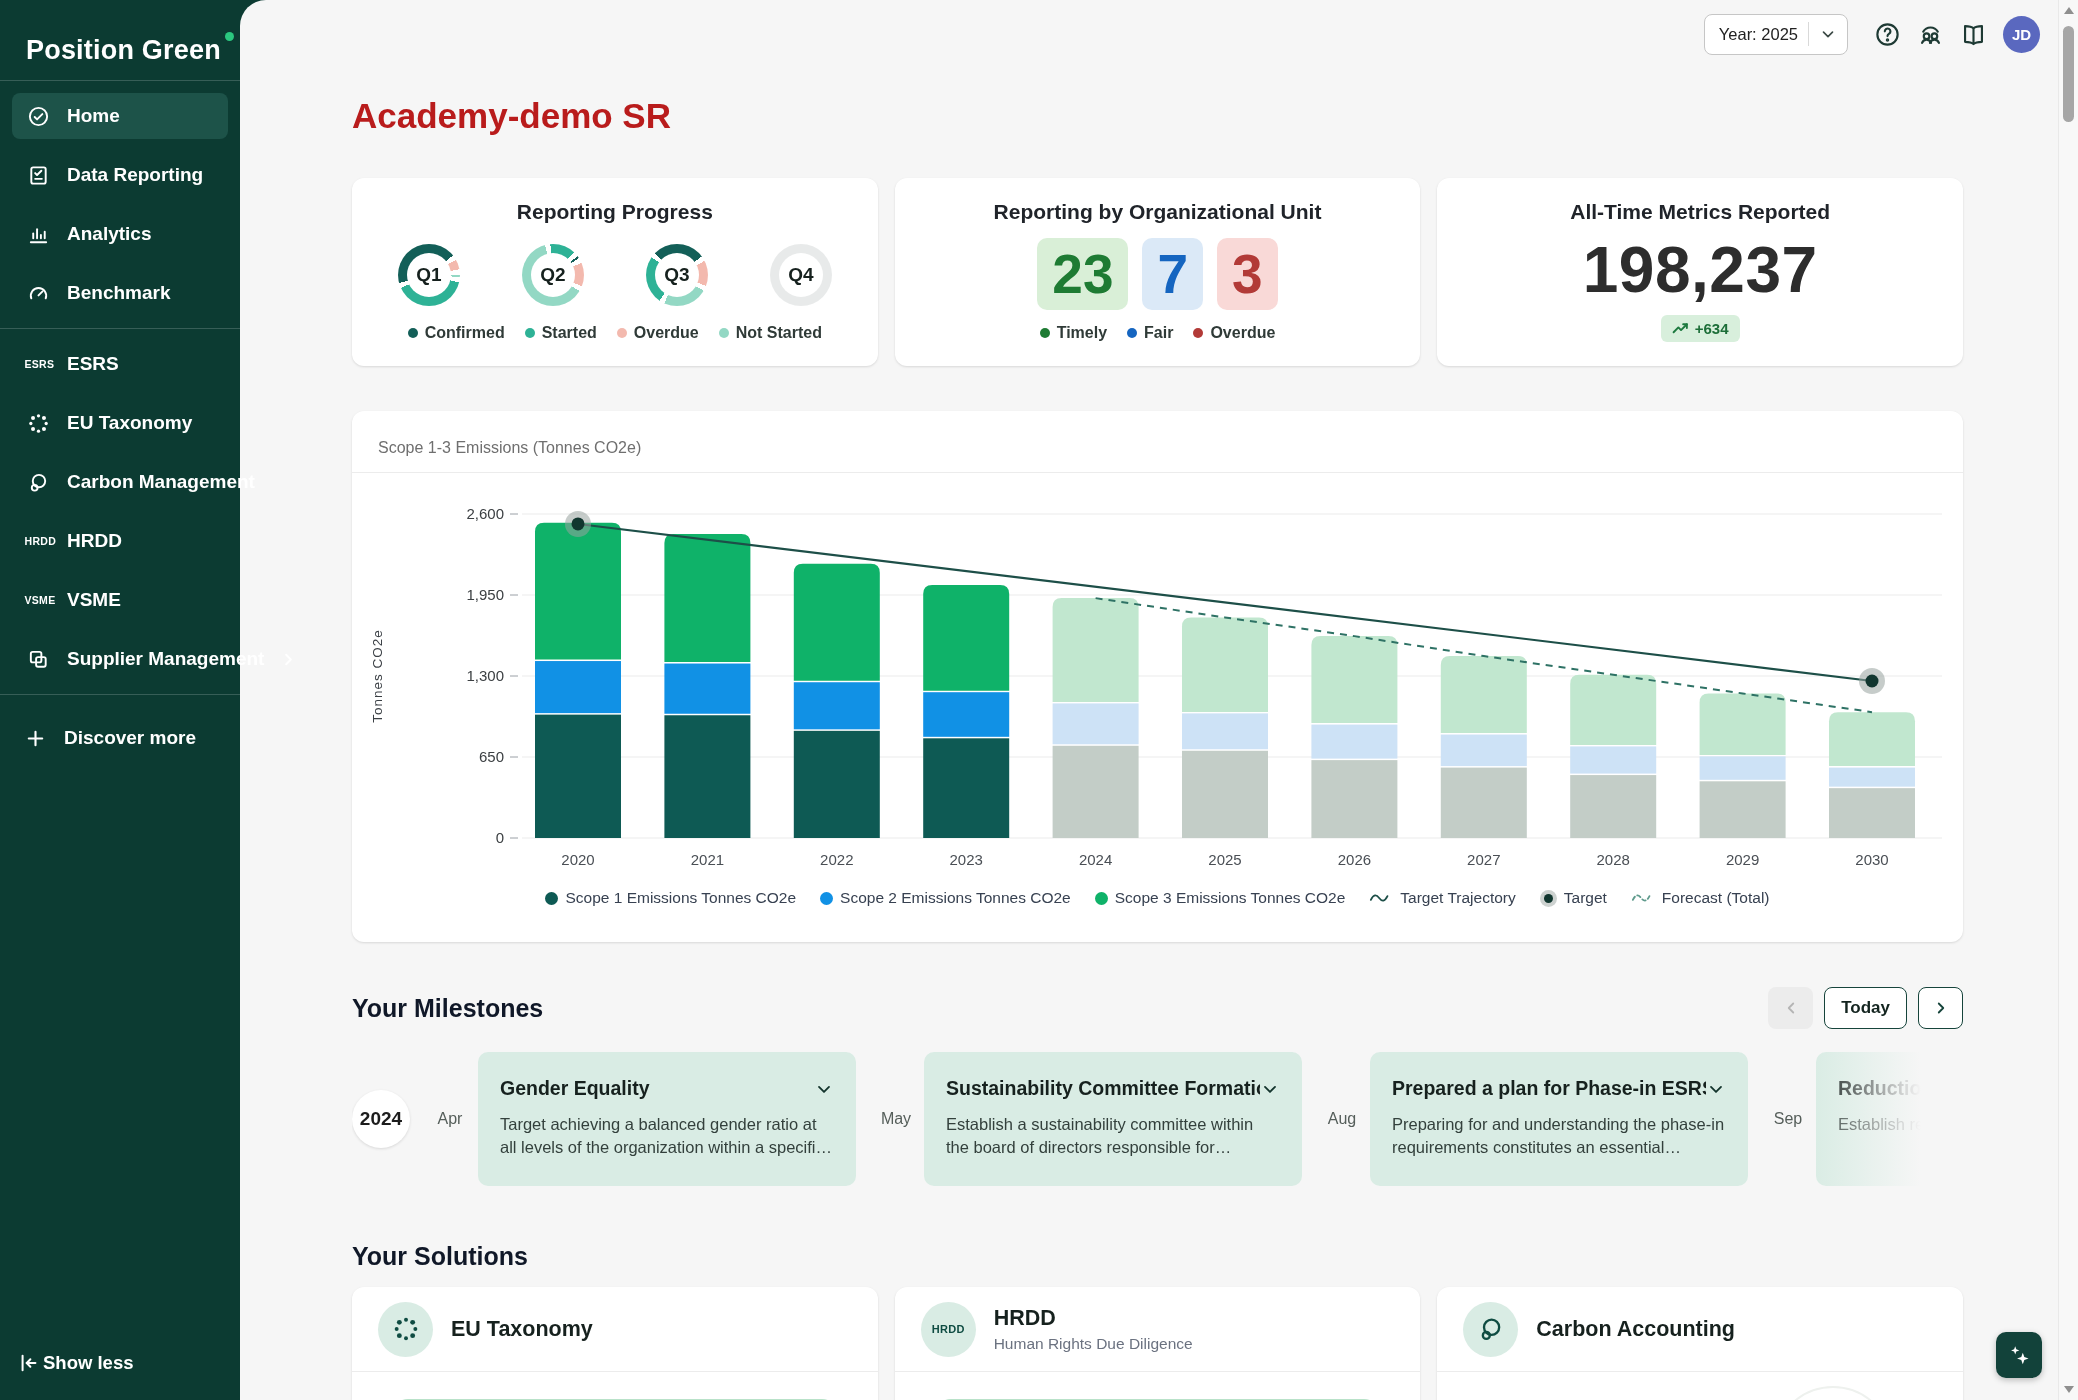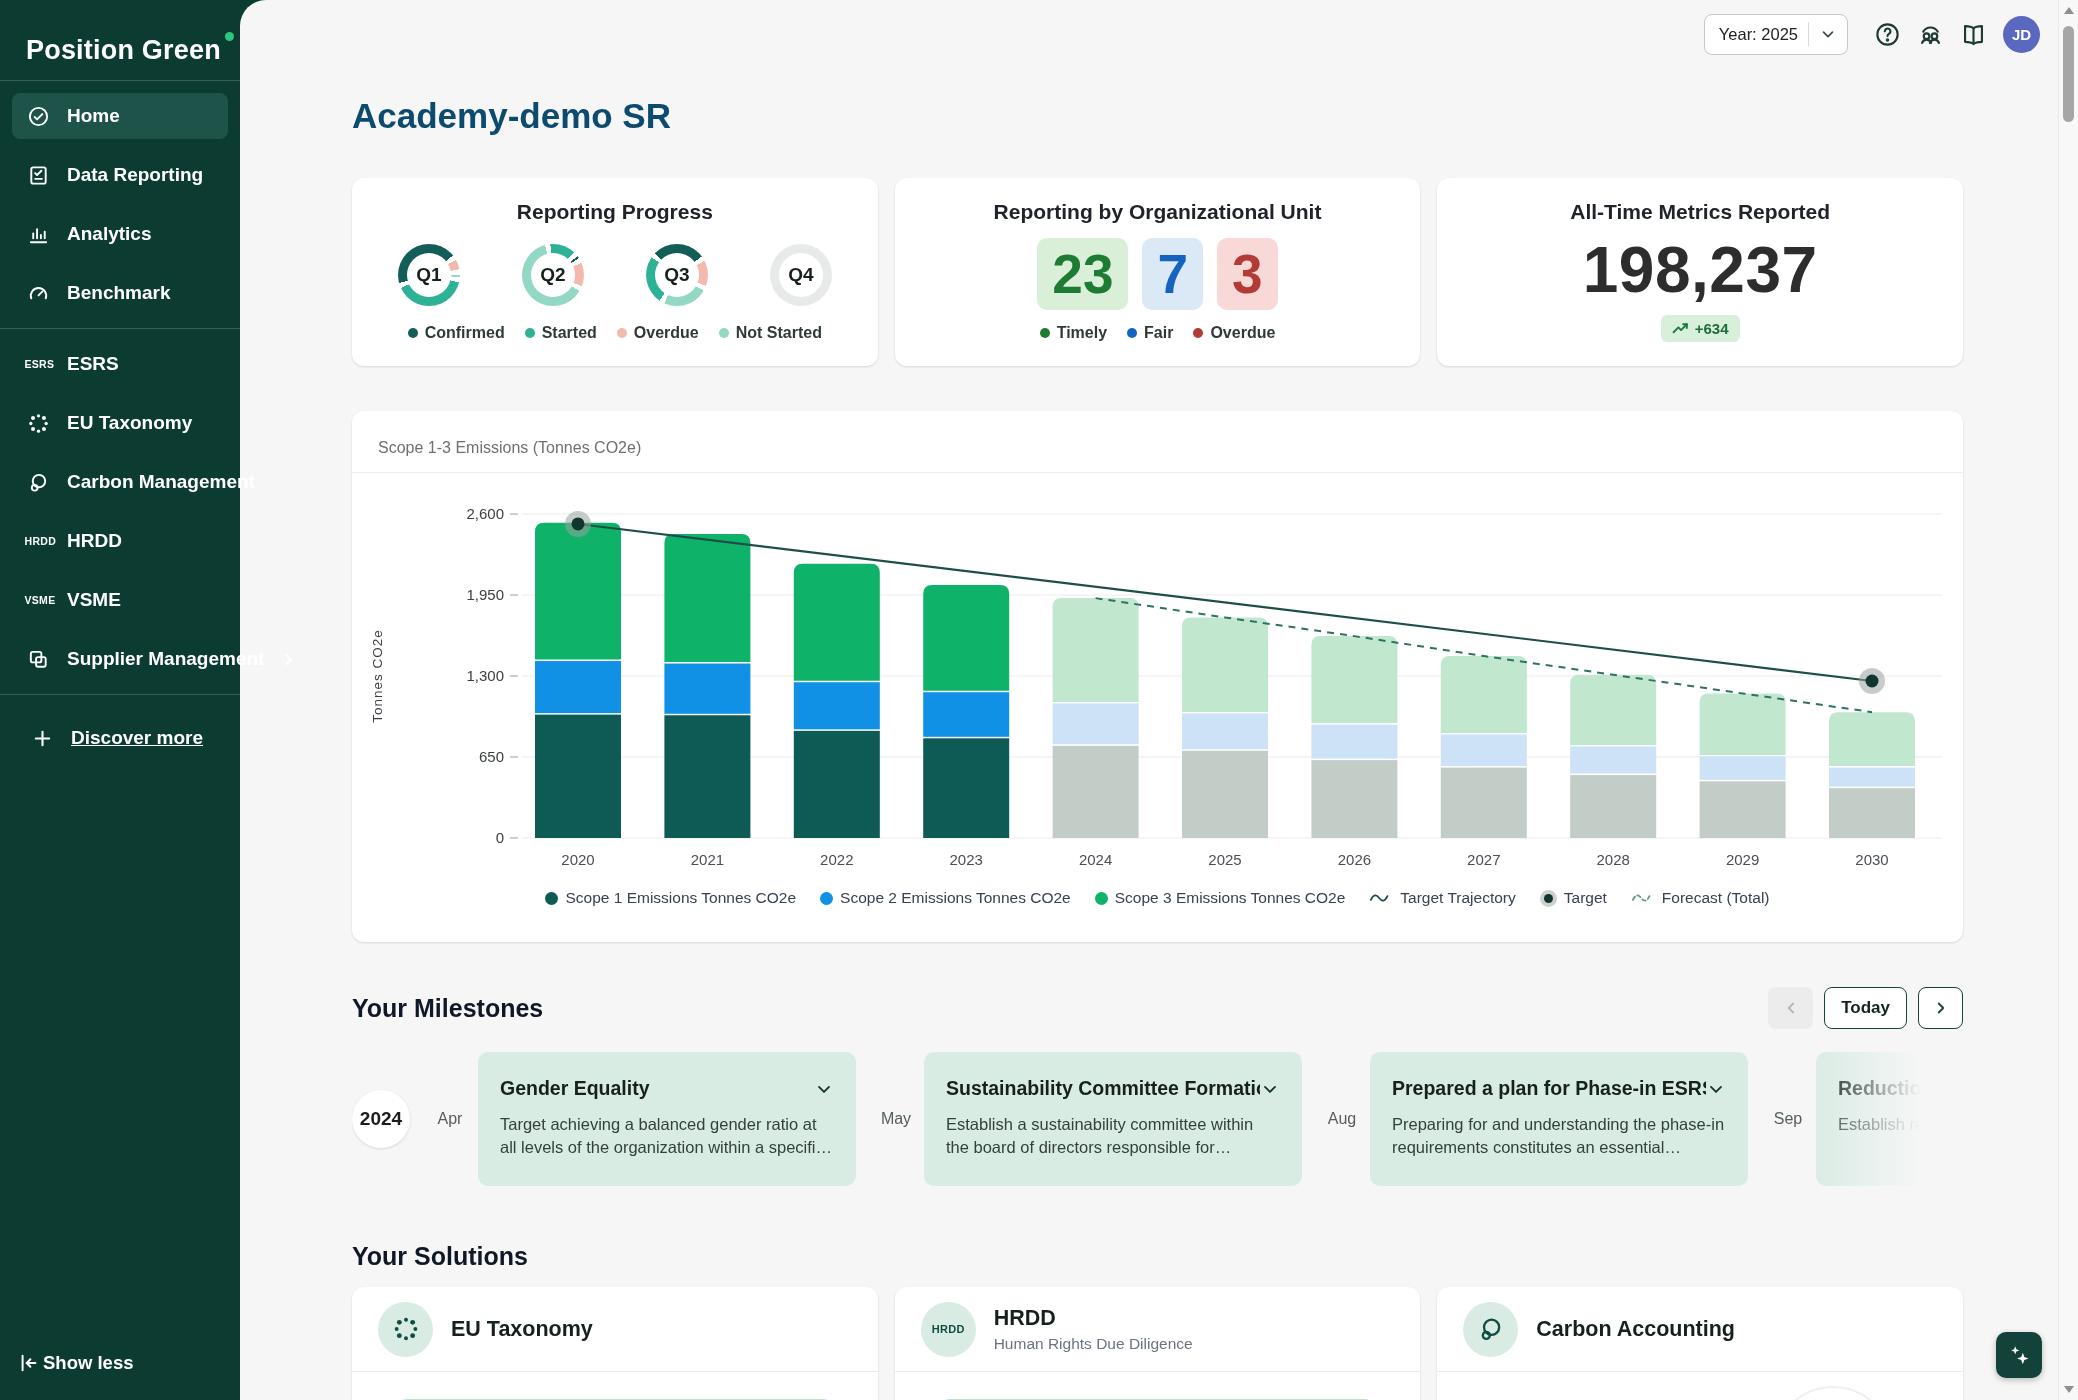--- a/index.html
+++ b/index.html
@@ -13,36 +13,36 @@
   .side-divider { height:1px; background:rgba(255,255,255,.18); flex:none; }
   nav.side-nav { padding:12px 12px; }
   .nav-item { display:flex; align-items:center; gap:15px; height:46px; padding:0 13px; border-radius:8px; font-size:19px; font-weight:600; margin-bottom:13px; cursor:pointer; white-space:nowrap; }
   .nav-item:last-child { margin-bottom:0; }
   .nav-item.active { background:#1d5349; }
   .nav-icon { width:27px; display:flex; justify-content:center; align-items:center; flex:none; }
   .nav-icon svg { width:23px; height:23px; }
   .txt-icon { font-size:10.5px; font-weight:700; letter-spacing:.3px; width:28px; text-align:center; }
   .nav-chevron { margin-left:auto; display:flex; }
   .nav-chevron svg { width:19px; height:19px; }
-  .discover-wrap { padding:20px 16px 0;text-decoration:underline; }
+  .discover-wrap { padding:20px 9px 0; }
   .show-less { margin-top:auto; padding:0 18px 26px; display:flex; align-items:center; gap:3px; font-size:18.5px; font-weight:600; cursor:pointer; }
   .show-less svg { width:22px; height:22px; }
 
   
   .main { position:absolute; left:240px; top:0; right:0; bottom:0; background:#f6f6f6; border-top-left-radius:26px; overflow:hidden; }
   .topbar { height:56px; display:flex; align-items:center; justify-content:flex-end; padding:12px 38px 0 0; gap:16px; }
   .year-select { background:#fff; border:1px solid #c6c6c6; border-radius:8px; height:41px; display:flex; align-items:center; padding:0 10px 0 14px; gap:10px; font-size:16.5px; color:#222; cursor:pointer; margin-right:10px; }
   .year-select .vline { width:1px; height:24px; background:#d9d9d9; }
   .year-select svg { width:18px; height:18px; color:#3c4a46; }
   .top-icon-btn { background:none; border:none; cursor:pointer; color:#1e3a34; display:flex; padding:0; }
   .top-icon-btn svg { width:27px; height:27px; }
   .avatar { width:37px; height:37px; border-radius:50%; background:#5a68bf; color:#fff; font-size:15px; font-weight:700; display:flex; align-items:center; justify-content:center; cursor:pointer; }
 
   .content { padding:0 115px 0 112px; }
-  h1.page-title { font-size:35px; font-weight:700; color:#0c4a6e; margin-top:40px; }
+  h1.page-title { font-size:35px; font-weight:700; color:#b91c1c; margin-top:40px; }
 
   
   .card { background:#fff; border-radius:12px; box-shadow:0 1px 2px rgba(0,0,0,.05), 0 1px 3px rgba(0,0,0,.08); }
   .stat-row { display:grid; grid-template-columns:repeat(3,1fr); gap:17px; margin-top:42px; }
   .stat-card { height:188px; padding:22px 24px 24px; display:flex; flex-direction:column; align-items:center; justify-content:space-between; }
   .card-title { font-size:21px; font-weight:600; color:#20242a; }
   .donut-row { display:flex; gap:62px; margin-top:2px; }
   .donut { width:62px; height:62px; border-radius:50%; position:relative; }
   .donut-hole { position:absolute; inset:9px; border-radius:50%; background:#fff; display:flex; align-items:center; justify-content:center; font-size:19px; font-weight:700; color:#16211e; }
   .legend-row { display:flex; gap:20px; align-items:center; }

